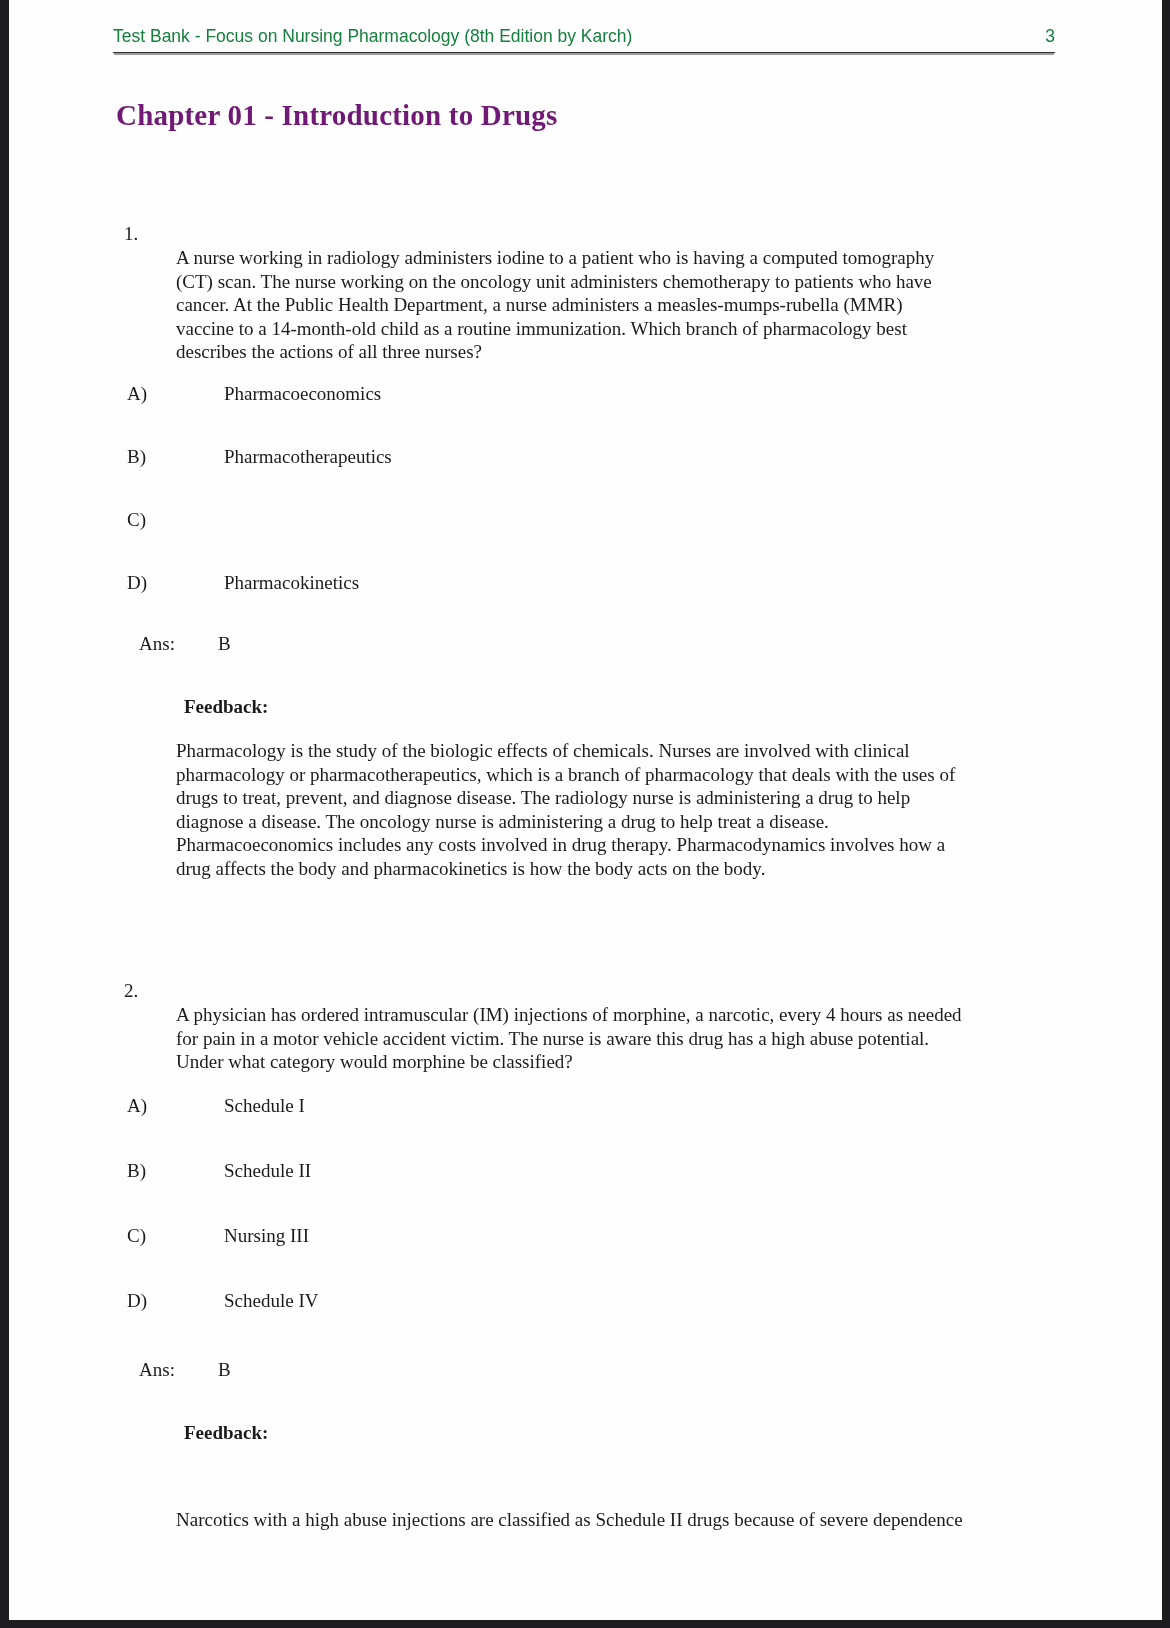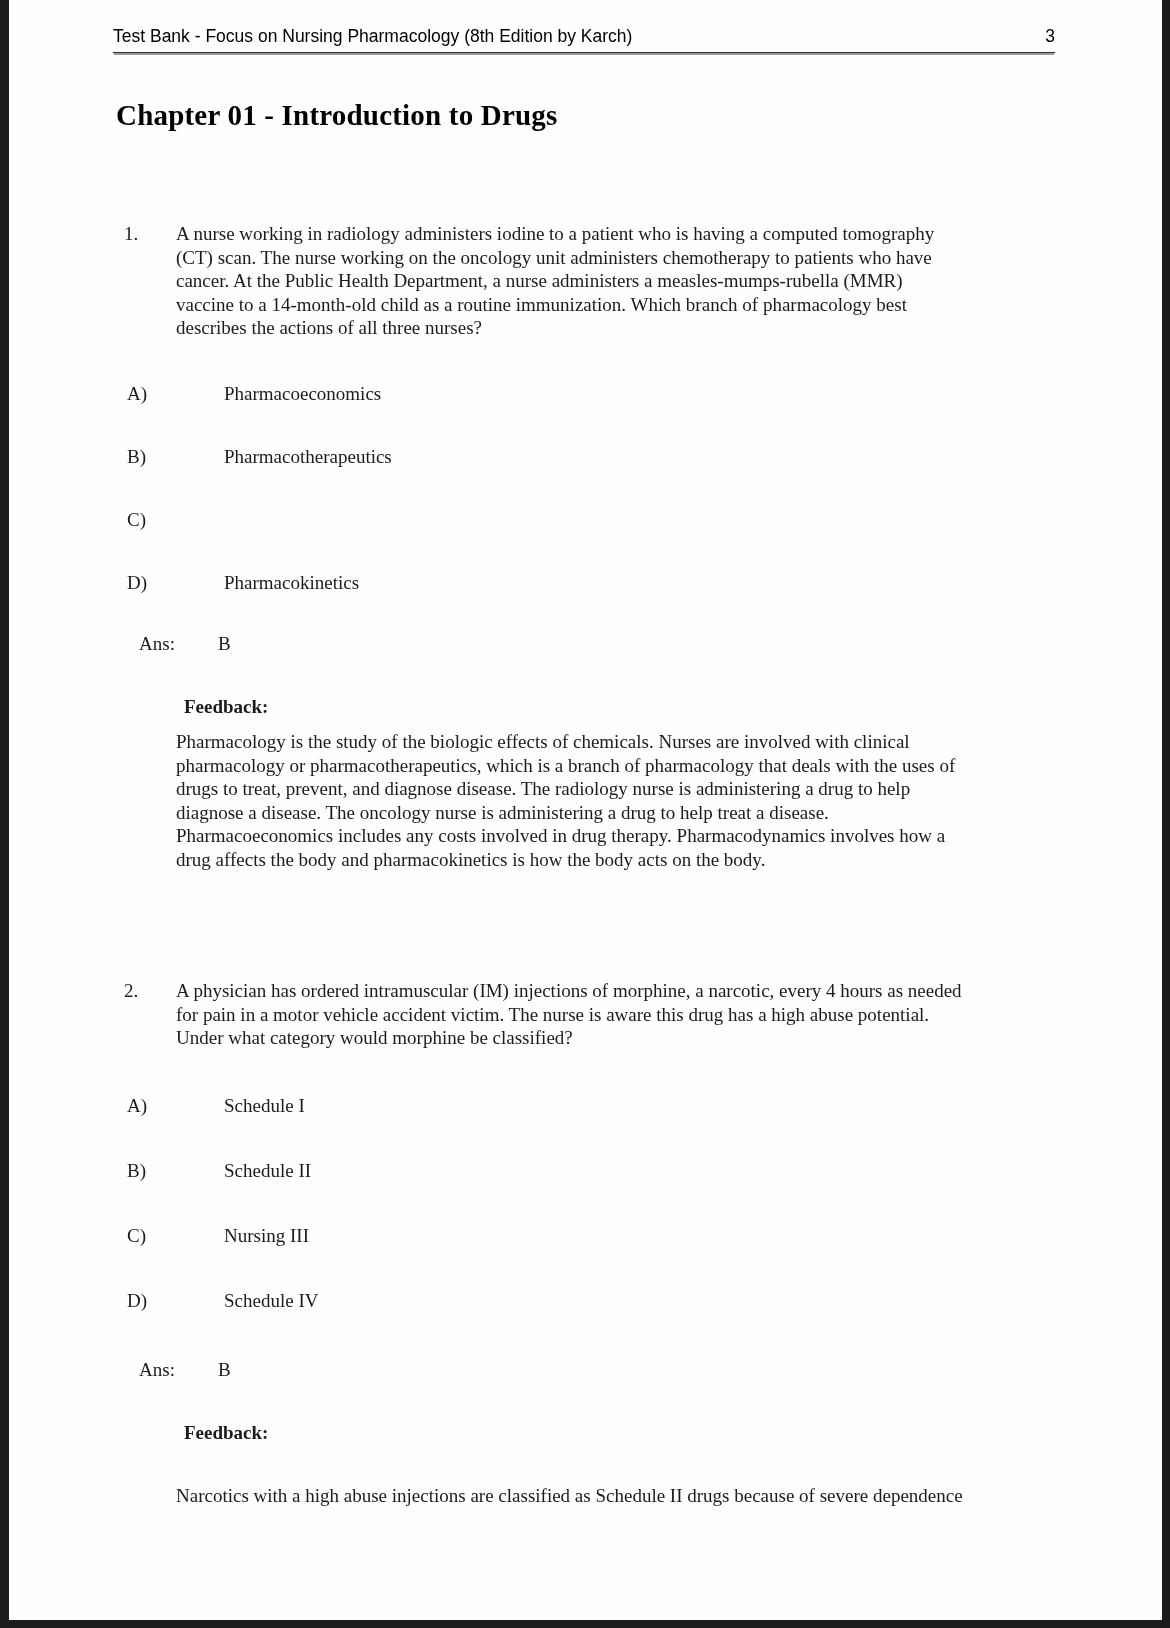--- a/index.html
+++ b/index.html
@@ -30,45 +30,45 @@
   .header-row {
     position: absolute;
     left: 113px;
     top: 26px;
     width: 942px;
     display: flex;
     justify-content: space-between;
     align-items: baseline;
     font-family: "Liberation Sans", sans-serif;
     font-size: 17.5px;
-    color: #000000;
+    color: #15803d;
     padding-bottom: 5px;
     border-bottom: 1.5px solid #2f2f2f;
     box-shadow: 0 3px 0 -1px #9b9b9b;
   }
 
   
   .chapter-title {
     position: absolute;
     left: 116px;
     top: 99px;
     font-size: 29px;
     font-weight: bold;
-    color: #000000;
+    color: #701a75;
     letter-spacing: 0.2px;
   }
 
   
   .abs { position: absolute; }
   .body-text {
     font-size: 19px;
     line-height: 23.5px;
     color: #1b1b1b;
   }
-  .pre { white-space: pre-line; }
+  .pre { white-space: pre-line; margin-top: 24px; }
 
   .q-num      { left: 124px; width: 46px; }
   .q-text     { left: 176px; width: 880px; }
   .opt-letter { left: 127px; width: 60px; }
   .opt-text   { left: 218px; width: 700px; margin-left: 6px; }
   .ans-label  { left: 127px; width: 60px; text-align: center; }
   .ans-value  { left: 218px; width: 200px; }
   .fb-label   { left: 184px; font-weight: bold; font-family: Liberation Serif, serif; }
   .fb-text    { left: 176px; width: 880px; }
 </style>
@@ -103,21 +103,21 @@
 
   <div class="abs body-text opt-letter" style="top:508px">C)</div>
 
   <div class="abs body-text opt-letter" style="top:571px">D)</div>
   <div class="abs body-text opt-text" style="top:571px">Pharmacokinetics</div>
 
   <div class="abs body-text ans-label" style="top:632px">Ans:</div>
   <div class="abs body-text ans-value" style="top:632px">B</div>
 
   <div class="abs body-text fb-label" style="top:695px">Feedback:</div>
-  <div class="abs body-text fb-text pre" style="top:730px">Pharmacology is the study of the biologic effects of chemicals. Nurses are involved with clinical
+  <div class="abs body-text fb-text pre" style="top:715px">Pharmacology is the study of the biologic effects of chemicals. Nurses are involved with clinical
 pharmacology or pharmacotherapeutics, which is a branch of pharmacology that deals with the uses of
 drugs to treat, prevent, and diagnose disease. The radiology nurse is administering a drug to help
 diagnose a disease. The oncology nurse is administering a drug to help treat a disease.
 Pharmacoeconomics includes any costs involved in drug therapy. Pharmacodynamics involves how a
 drug affects the body and pharmacokinetics is how the body acts on the body.</div>
 
   <div class="abs body-text q-num" style="top:979px">2.</div>
   <div class="abs body-text q-text pre" style="top:979px">A physician has ordered intramuscular (IM) injections of morphine, a narcotic, every 4 hours as needed
 for pain in a motor vehicle accident victim. The nurse is aware this drug has a high abuse potential.
 Under what category would morphine be classified?</div>

